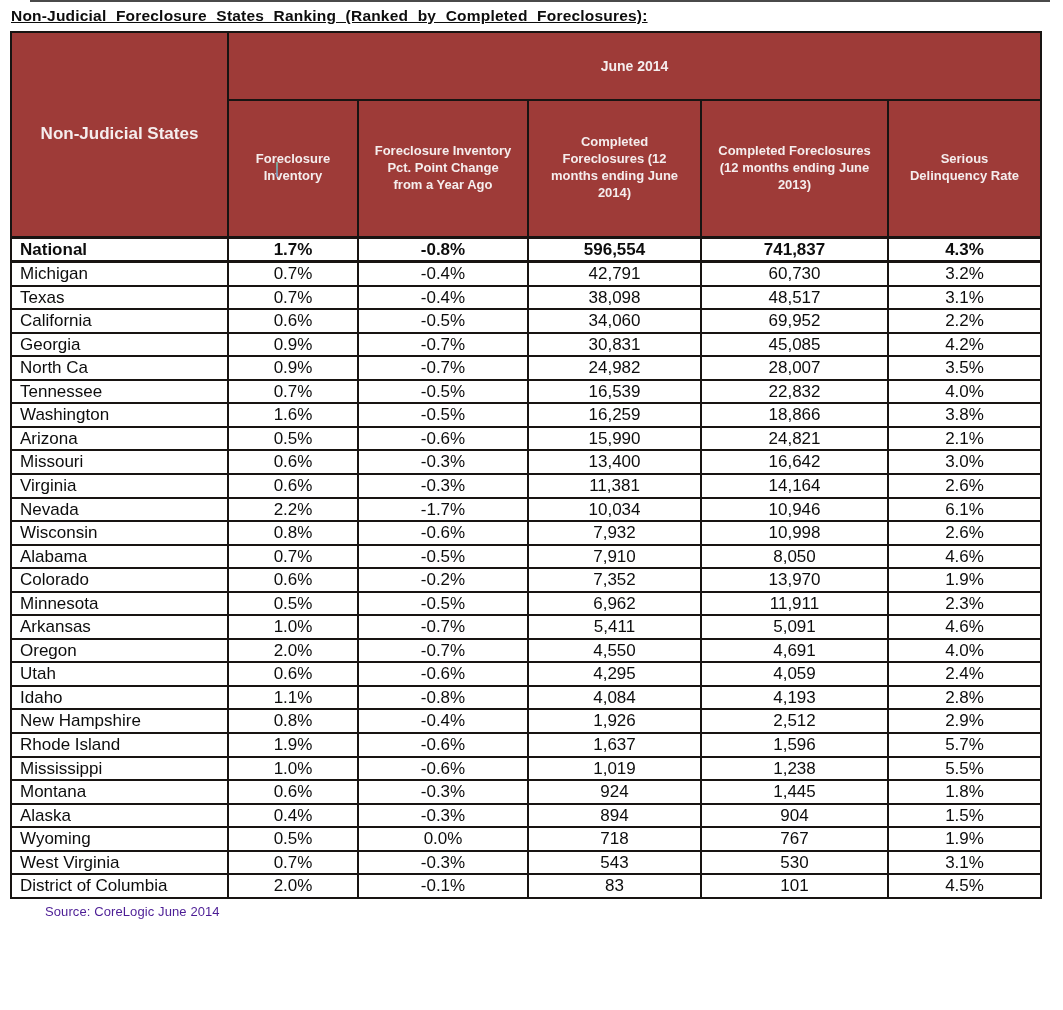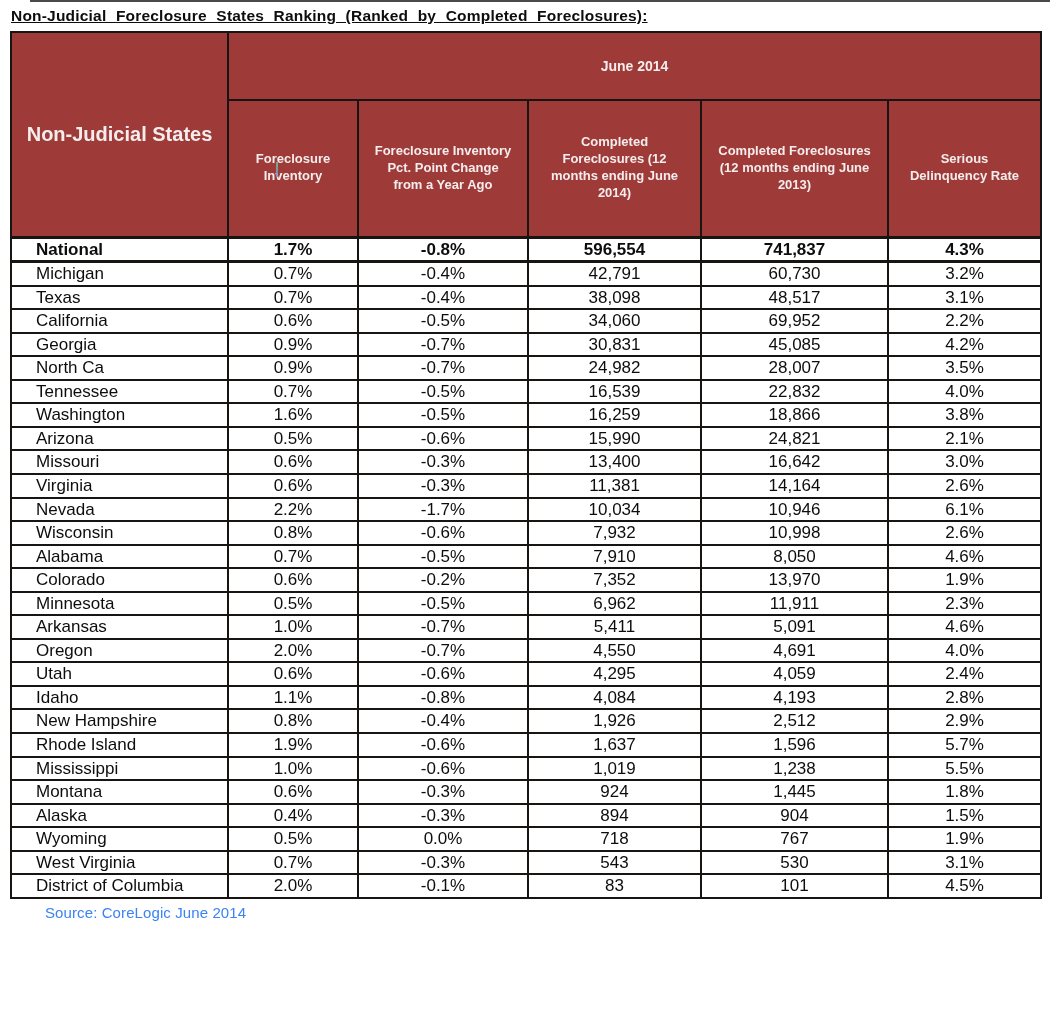--- a/index.html
+++ b/index.html
@@ -32,44 +32,44 @@
   .fc-table th,.fc-table td{
     border:2px solid var(--border);
     overflow:hidden;
   }
   .fc-table thead th{
     background:var(--header-bg);
     color:var(--header-text);
     font-weight:bold;text-align:center;vertical-align:middle;
   }
   th.period-header{height:68px;font-size:14px;}
-  th.states-header{font-size:20px;}
+  th.states-header{font-size:17px;}
   tr.col-header-row{height:137px;}
   tr.col-header-row th{font-size:13px;line-height:1.3;padding:0 13px;position:relative;}
   th.col-inv{padding:0 16px;}
   th.col-chg{padding:0 18px;}
   th.col-cf14{padding:0 12px;}
   th.col-cf13{padding:0 10px;}
   th.col-sdr{padding:0 22px;}
   .cursor-artifact{
     position:absolute;left:47px;top:61px;width:2px;height:15px;
     background:linear-gradient(#79b59a,#7d8fc2);
     opacity:0.9;
   }
   .fc-table tbody td{
     height:23px;padding:1px 6px;
     font-size:17px;line-height:1.15;
     text-align:center;white-space:nowrap;
     background:#ffffff;color:#0d0d0d;
   }
-  .fc-table tbody td.state-cell{text-align:left;padding-left:24px;}
+  .fc-table tbody td.state-cell{text-align:left;padding-left:8px;}
   tr.bold-row td{font-weight:bold;border-top-width:3px;border-bottom-width:3px;}
   .source-note{
     margin:5px 8px 0 45px;
-    font-size:15px;color:#3b82f6;letter-spacing:0.1px;
+    font-size:13px;color:#4c1d95;letter-spacing:0.1px;
   }
 </style>
 </head>
 <body>
 
 <div class="top-rule"></div>
 
 <div class="doc-title">Non-Judicial Foreclosure States Ranking (Ranked by Completed Foreclosures):</div>
 
 <table class="fc-table">

